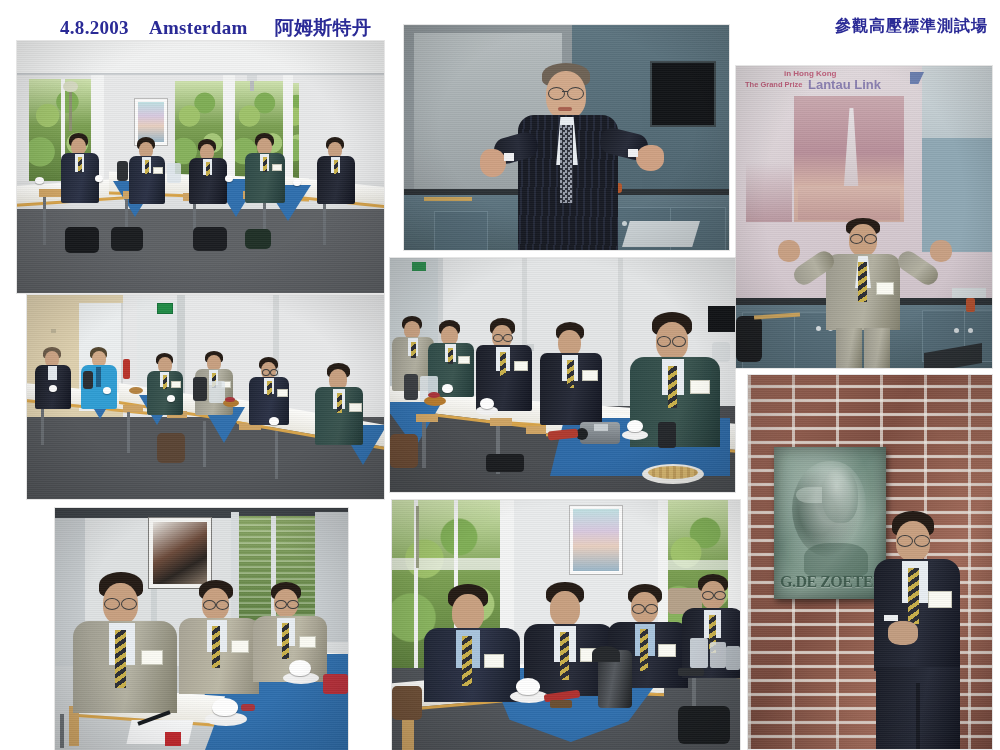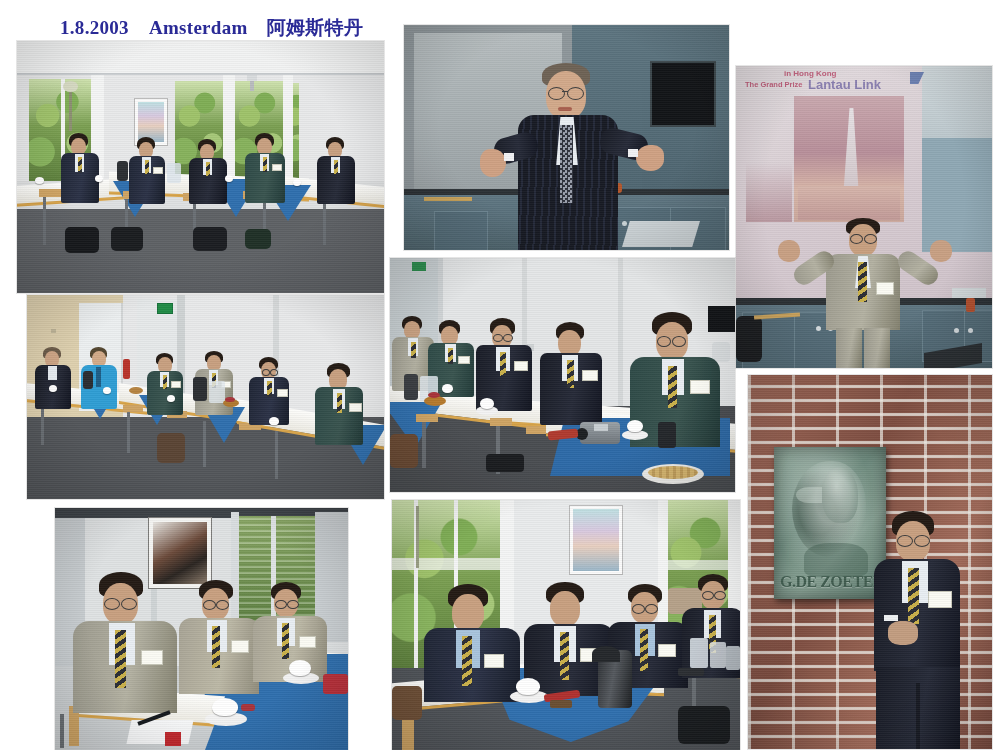--- a/index.html
+++ b/index.html
@@ -23,21 +23,21 @@
     font-weight: bold;
     letter-spacing: 0.3px;
     white-space: nowrap;
     line-height: 1.25;
   }
   #title-left {
     left: 60px; top: 16px;
     font-size: 19px;
   }
   #title-left .date { margin-right: 16px; }
-  #title-left .city { margin-right: 14px; text-align: right; }
+  #title-left .city { margin-right: 22px; text-align: right; }
   #title-right {
     right: 12px; top: 16px;
     font-size: 15px;
     text-align: center;
   }
   #title-right .line2 { font-size: 16px; letter-spacing: 1px; }
 
   
   .photo {
     position: absolute;
@@ -167,26 +167,27 @@
       repeating-linear-gradient(0deg, rgba(255,255,255,0.035) 0 1px, rgba(0,0,0,0.035) 1px 2px);
     pointer-events: none;
   }
 </style>
 </head>
 <body>
 
 <div id="page">
 
   <div class="title-block" id="title-left">
-    <span class="date">1.8.2003</span>
+    <span class="date">4.8.2003</span>
     <span class="city">Amsterdam</span>
     <span class="city-cn">阿姆斯特丹</span>
   </div>
 
   <div class="title-block" id="title-right">
+    <div class="line2">參觀高壓標準測試場</div>
   </div>
 
   <div class="photo" style="left:17px; top:41px; width:367px; height:252px;">
     <div class="scene">
       <div class="layer ceiling" style="left:0;top:0;width:100%;height:34px;"></div>
       <div class="layer" style="left:0;top:32px;width:100%;height:4px;background:#c9cdd0;"></div>
       <div class="layer wall" style="left:0;top:34px;width:100%;height:106px;"></div>
 
       <div class="layer window-glass" style="left:12px;top:38px;width:62px;height:104px;"></div>
       <div class="layer mullion" style="left:44px;top:38px;width:4px;height:104px;"></div>

